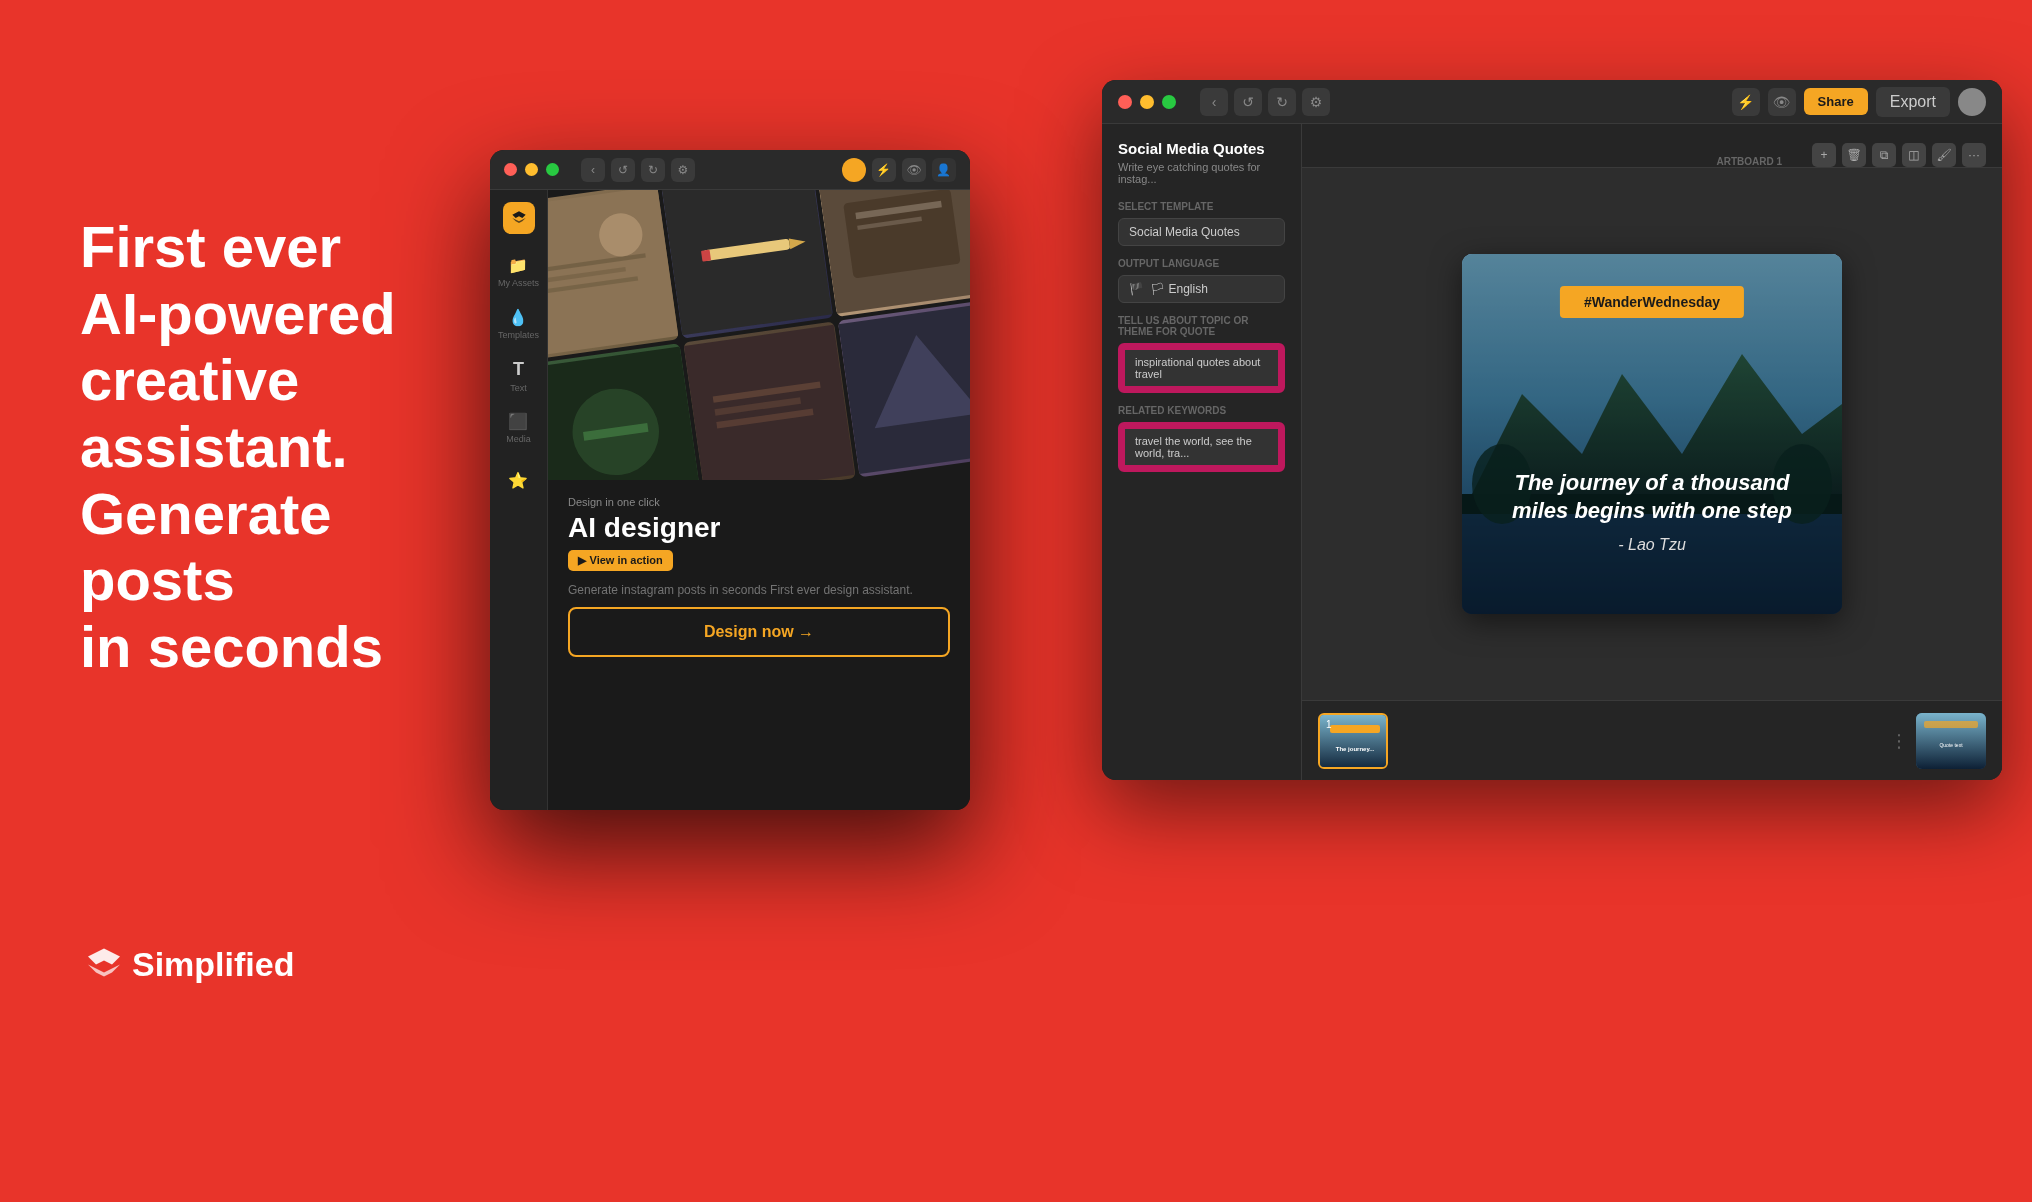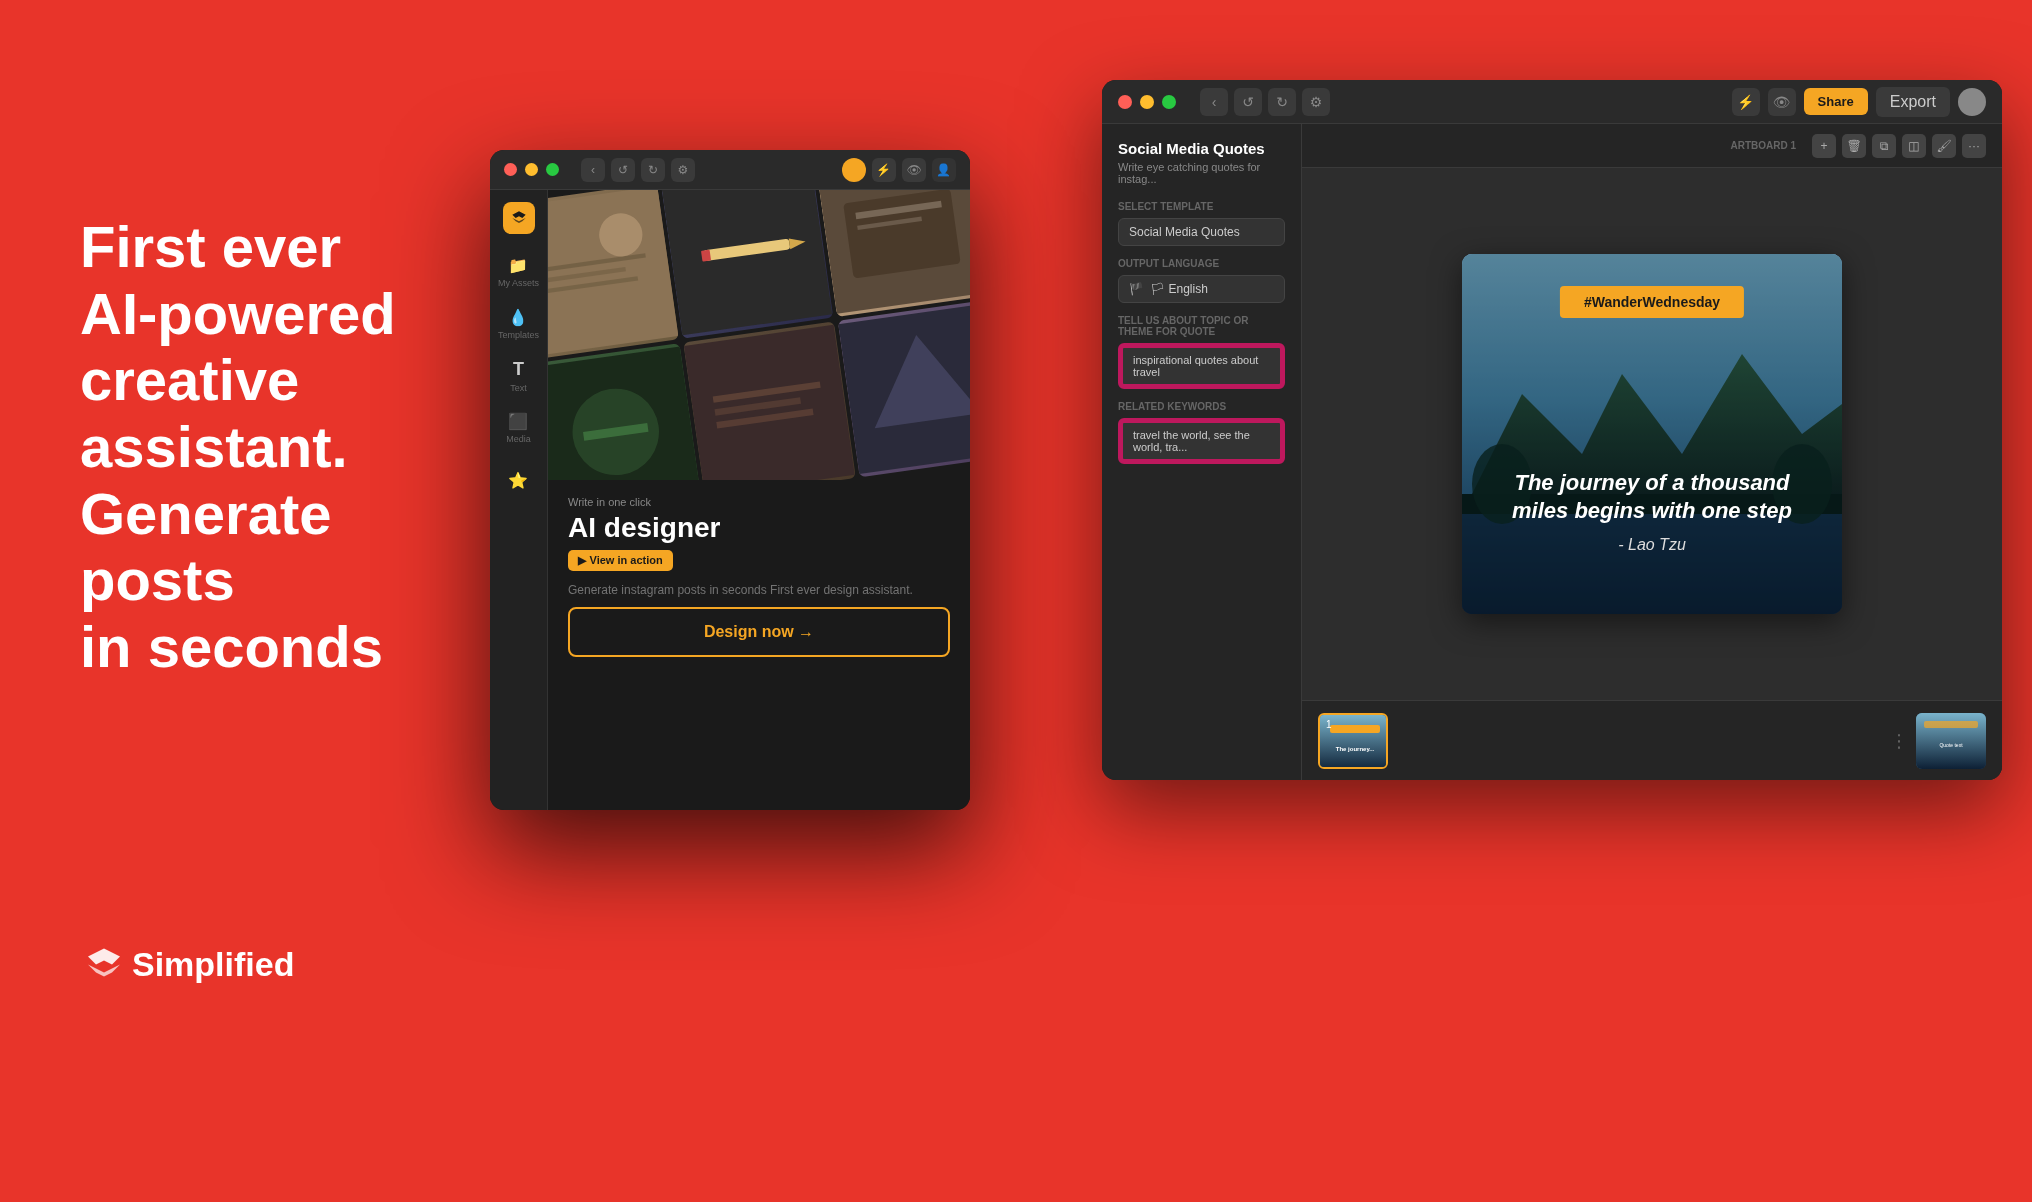--- a/index.html
+++ b/index.html
@@ -166,44 +166,44 @@
       background: #333;
       border: 1px solid #444;
       border-radius: 6px;
       padding: 6px 10px;
       color: #ccc;
       font-size: 12px;
     }
 
     .panel-input {
       background: #333;
-      border: 5px solid #be185d;
+      border: 7px solid #be185d;
       border-radius: 6px;
       color: #ccc;
       font-size: 11px;
       padding: 6px 10px;
       width: 100%;
     }
 
     
     .canvas-area {
       flex: 1;
       background: #2d2d2d;
       display: flex;
       flex-direction: column;
     }
 
     .canvas-toolbar {
       height: 44px;
       background: #252525;
       border-bottom: 1px solid #3a3a3a;
       display: flex;
-      align-items: center;
+      align-items: flex-end;
       padding: 0 16px;
-      gap: 8px;
+      gap: 22px;
     }
 
     .artboard-label {
       color: #666;
       font-size: 10px;
       font-weight: 600;
       text-transform: uppercase;
       margin-left: auto;
       margin-right: 8px;
     }
@@ -749,21 +749,21 @@
               <svg width="100%" height="100%" viewBox="0 0 140 140">
                 <rect width="140" height="140" fill="#2a2a3a"></rect>
                 <polygon points="70,20 120,100 20,100" fill="#4a4a6a" opacity="0.7"></polygon>
               </svg>
             </div>
           </div>
         </div>
       </div>
 
       <div class="info-card">
-        <div class="info-small-label">Write in one click</div>
+        <div class="info-small-label">Design in one click</div>
         <div class="info-big-title">AI designer</div>
         <span class="info-badge">▶ View in action</span>
         <div class="info-desc">Generate instagram posts in seconds
 First ever design assistant.</div>
         <button class="design-now-btn">Design now →</button>
       </div>
     </div>
   </div>
 </div>
 

